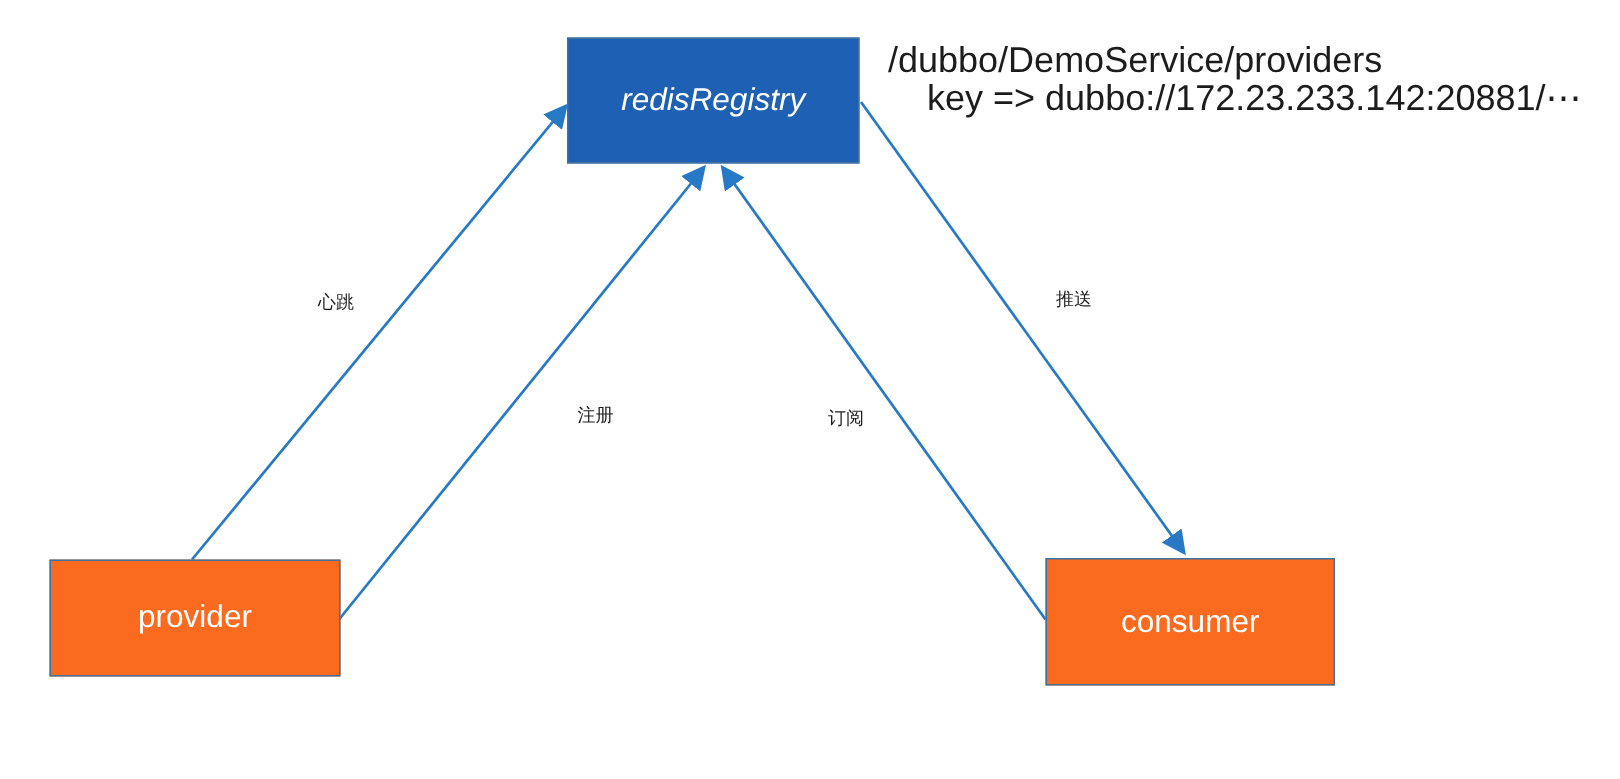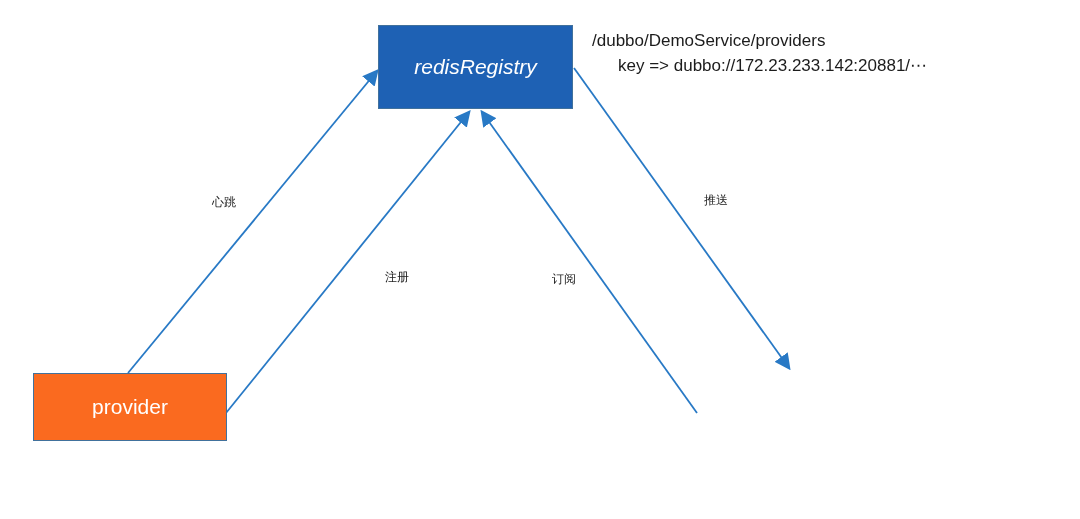--- a/index.html
+++ b/index.html
@@ -23,37 +23,37 @@
   #arrowhead path{fill:var(--arrow);}
   .node{
     position:absolute;
     display:flex;align-items:center;justify-content:center;
     color:var(--node-text);
     font-size:21px;
     box-sizing:border-box;
     border:1.5px solid var(--node-border);
   }
   .node-registry{left:378px;top:25px;width:195px;height:84px;background:var(--registry-fill);font-style:italic;}
-  .node-provider{left:33px;top:373px;width:194px;height:68px;background:var(--endpoint-fill);}
+  .node-provider{left:33px;top:373px;width:194px;height:78px;background:var(--endpoint-fill);}
   .node-consumer{left:697px;top:372px;width:193px;height:85px;background:var(--endpoint-fill);}
   .edge-label{
     position:absolute;
     transform:translate(-50%,-50%);
     color:var(--label-text);
     font-size:12px;
     white-space:nowrap;
   }
   .lbl-heartbeat{left:224px;top:202px;}
   .lbl-register{left:397px;top:277px;text-align:center;}
   .lbl-subscribe{left:564px;top:279px;}
   .lbl-push{left:716px;top:200px;}
   .annotation{
     position:absolute;left:592px;top:28px;
     color:var(--label-text);
-    font-size:17px;line-height:25px;
+    font-size:24px;line-height:25px;
     white-space:nowrap;
   }
   .annotation .indent{padding-left:26px;text-align:center;}
 </style>
 </head>
 <body>
 
 <div class="canvas">
 
   <svg class="arrow-layer" viewBox="0 0 1080 519">
@@ -69,20 +69,23 @@
   </svg>
 
   <div class="node node-registry">
     <span>redisRegistry</span>
   </div>
 
   <div class="node node-provider">
     <span>provider</span>
   </div>
 
+  <div class="node node-consumer">
+    <span>consumer</span>
+  </div>
 
   <span class="edge-label lbl-heartbeat">心跳</span>
   <span class="edge-label lbl-register">注册</span>
   <span class="edge-label lbl-subscribe">订阅</span>
   <span class="edge-label lbl-push">推送</span>
 
   <div class="annotation">
     <div>/dubbo/DemoService/providers</div>
     <div class="indent">key =&gt; dubbo://172.23.233.142:20881/⋯</div>
   </div>

